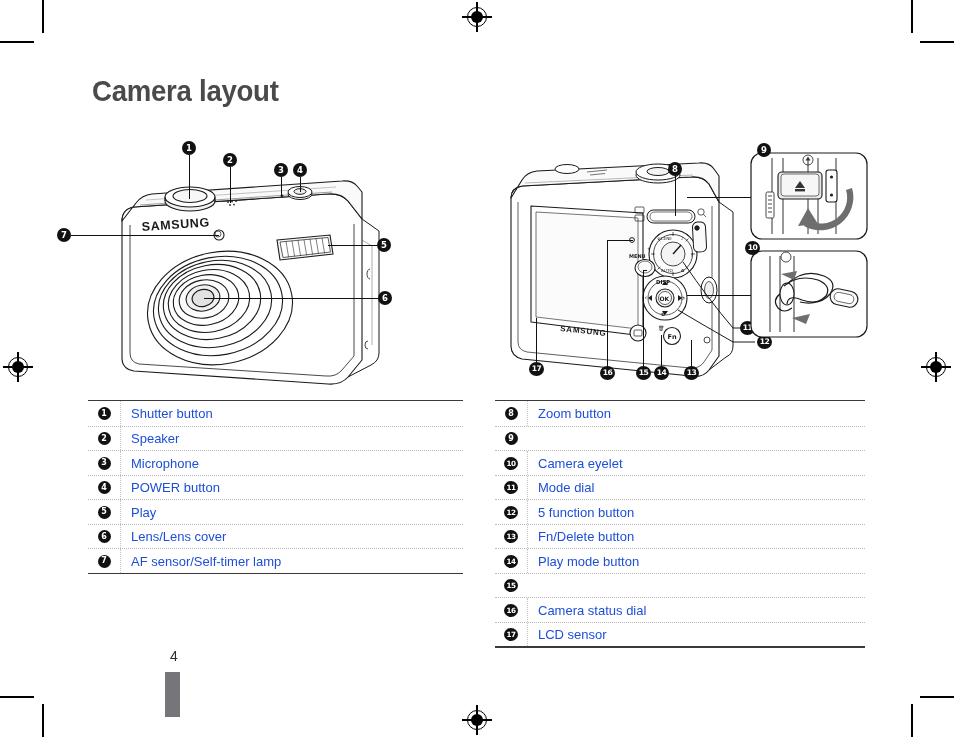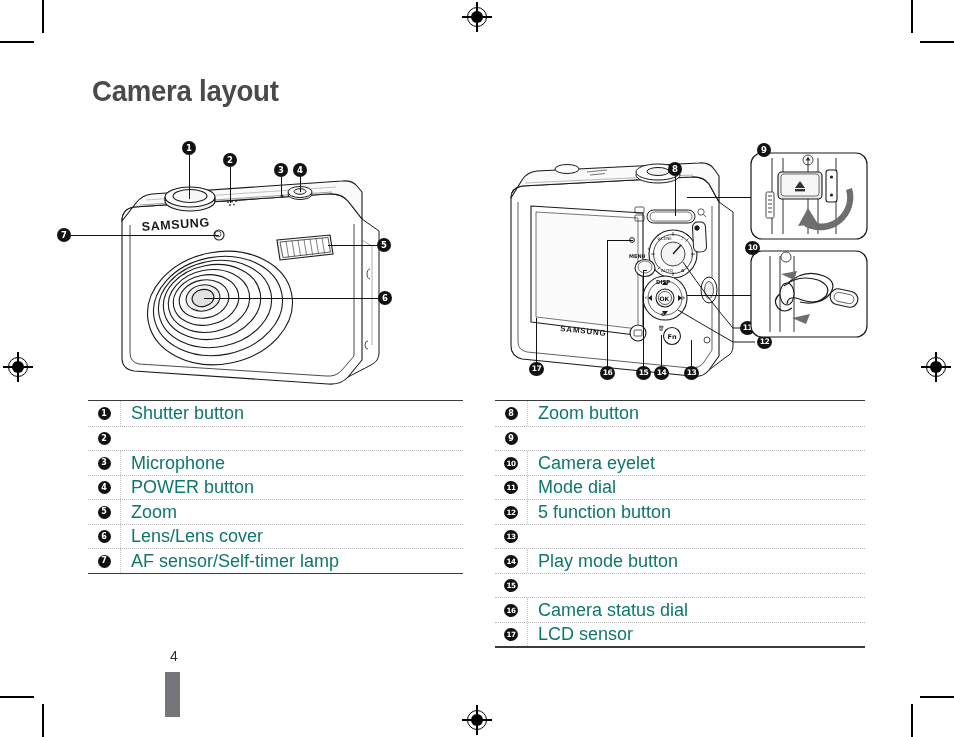--- a/index.html
+++ b/index.html
@@ -61,21 +61,21 @@
   .row {
     position: relative; display: flex; align-items: center;
     height: 24.5px;
   }
   .row + .row { border-top: 1px dotted #b8b8b8; }
   .row .num {
     width: 32px; flex: 0 0 32px; display: flex;
     align-items: center; justify-content: center;
   }
   .row .lbl {
-    flex: 1; font-size: 18px; color: #0f766e;
+    flex: 1; font-size: 13px; color: #1d4ed8;
     padding-left: 10px; white-space: nowrap;
     border-left: 1px dotted #c4c4c4; align-self: stretch;
     display: flex; align-items: center;
   }
   .rbadge {
     background: #111; color: #fff; border-radius: 50%;
     width: 13px; height: 13px; font-size: 8px; font-weight: bold;
     display: flex; align-items: center; justify-content: center;
     font-family: "DejaVu Sans", sans-serif; line-height: 1;
   }
@@ -444,38 +444,39 @@
       <div class="row">
         <div class="num">
           <span class="rbadge">1</span>
         </div>
         <div class="lbl">Shutter button</div>
       </div>
       <div class="row">
         <div class="num">
           <span class="rbadge">2</span>
         </div>
+        <div class="lbl">Speaker</div>
       </div>
       <div class="row">
         <div class="num">
           <span class="rbadge">3</span>
         </div>
         <div class="lbl">Microphone</div>
       </div>
       <div class="row">
         <div class="num">
           <span class="rbadge">4</span>
         </div>
         <div class="lbl">POWER button</div>
       </div>
       <div class="row">
         <div class="num">
           <span class="rbadge">5</span>
         </div>
-        <div class="lbl">Zoom</div>
+        <div class="lbl">Play</div>
       </div>
       <div class="row">
         <div class="num">
           <span class="rbadge">6</span>
         </div>
         <div class="lbl">Lens/Lens cover</div>
       </div>
       <div class="row">
         <div class="num">
           <span class="rbadge">7</span>
@@ -515,20 +516,21 @@
       <div class="row">
         <div class="num">
           <span class="rbadge wide">12</span>
         </div>
         <div class="lbl">5 function button</div>
       </div>
       <div class="row">
         <div class="num">
           <span class="rbadge wide">13</span>
         </div>
+        <div class="lbl">Fn/Delete button</div>
       </div>
       <div class="row">
         <div class="num">
           <span class="rbadge wide">14</span>
         </div>
         <div class="lbl">Play mode button</div>
       </div>
       <div class="row">
         <div class="num">
           <span class="rbadge wide">15</span>

